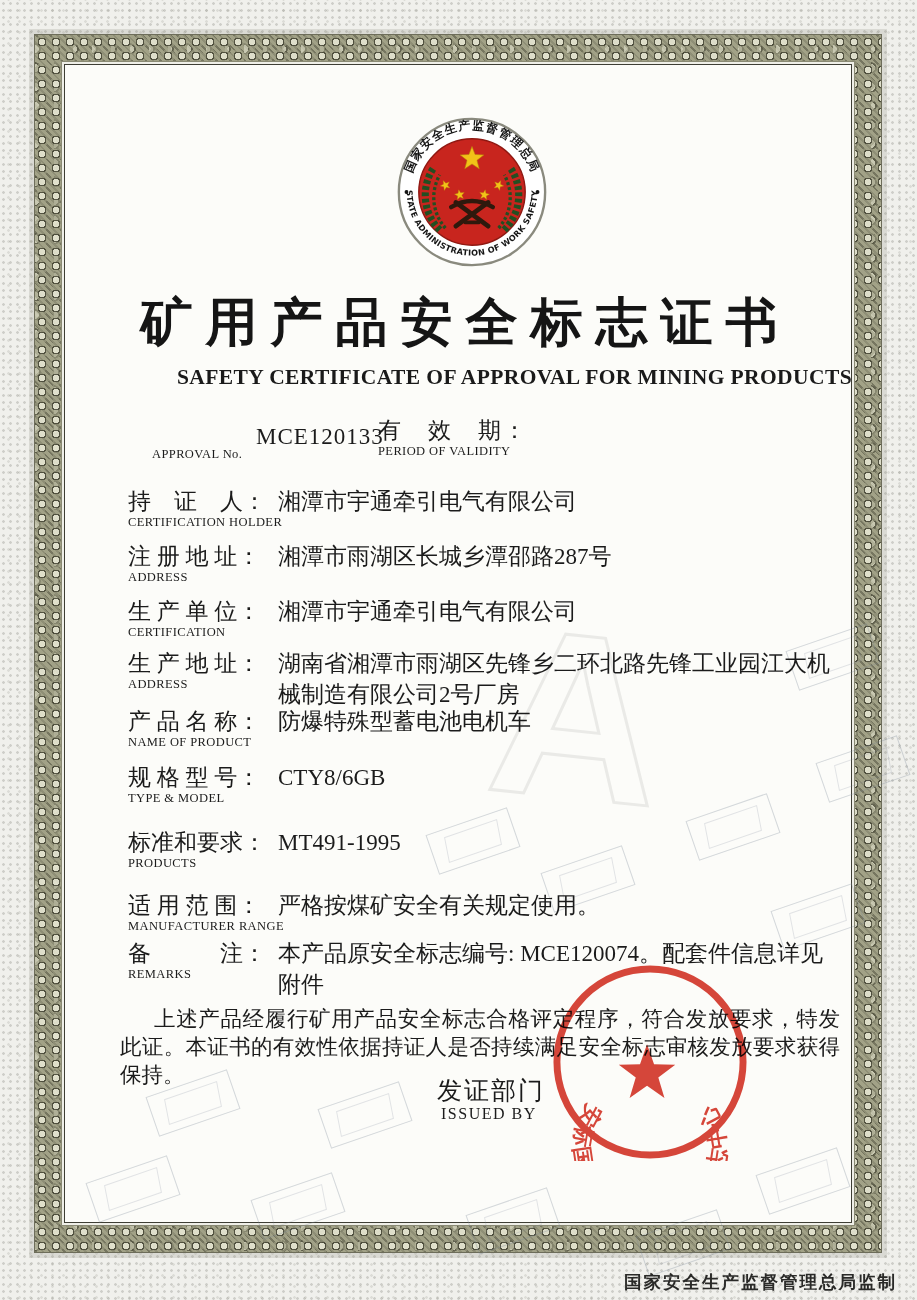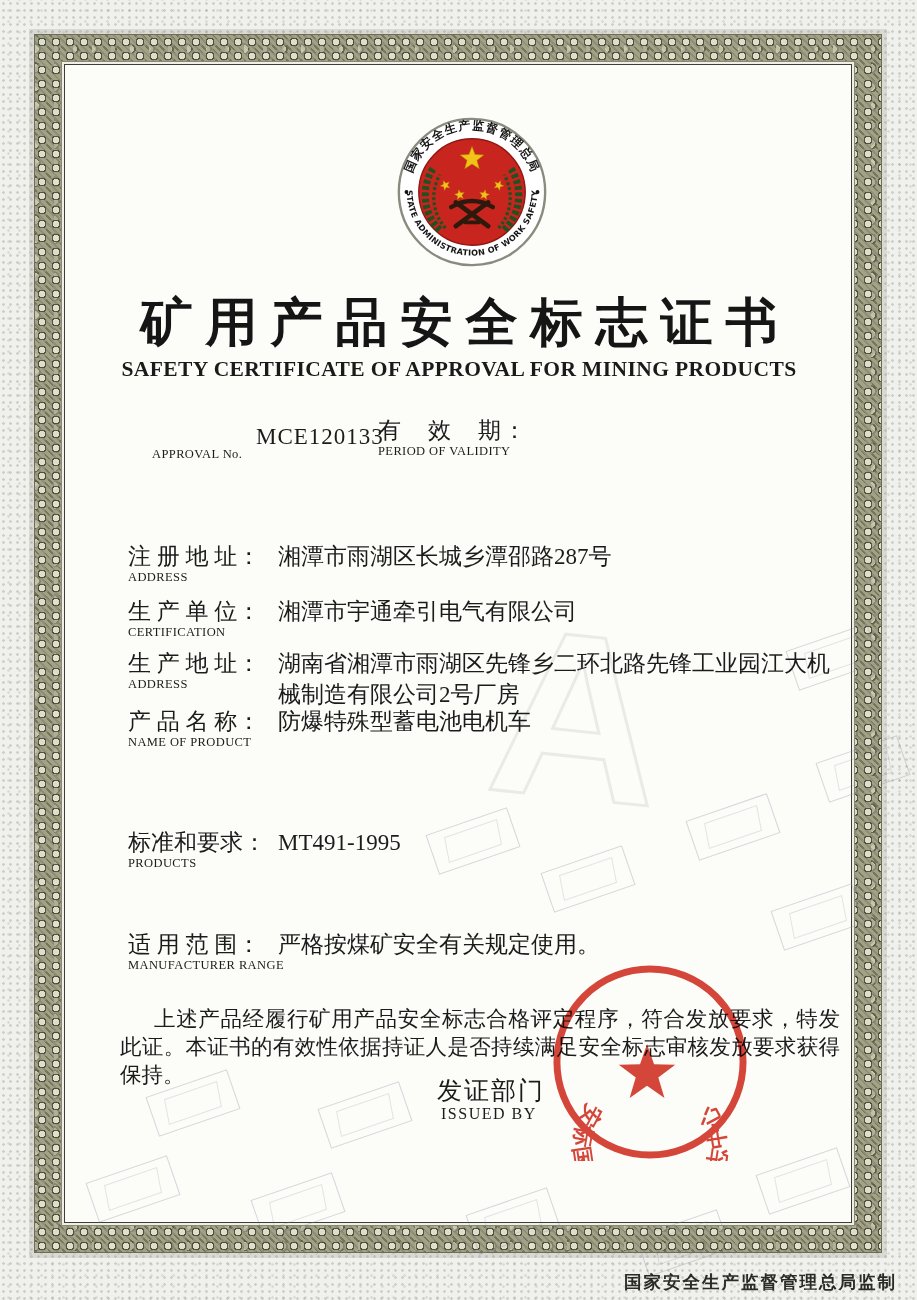--- a/index.html
+++ b/index.html
@@ -48,21 +48,21 @@
   }
   
   .abs { position:absolute; z-index:3; }
   .emblem { left:396px; top:116px; width:152px; height:152px; }
   .title-zh {
     left:66px; top:288px; width:786px; text-align:center;
     font-size:52px; font-weight:bold; letter-spacing:13px; text-indent:13px;
     color:#151515;
   }
   .title-en {
-    left:66px; top:357px; width:786px; text-align:center;
+    left:66px; top:365px; width:786px; text-align:right;
     font-size:21.5px; font-weight:bold; letter-spacing:.4px; color:#1a1a1a;
   }
   .zh { font-size:23px; }
   .en-sub { font-family:"Liberation Serif","DejaVu Serif",serif; font-size:12.5px; letter-spacing:.4px; }
   .meta-approval-label { left:152px; top:418px; }
   .meta-approval-en    { left:152px; top:447px; }
   .meta-approval-value { left:256px; top:424px; font-size:23px; letter-spacing:1px; }
   .meta-validity-label { left:378px; top:415px; }
   .meta-validity-en    { left:378px; top:444px; }
   .meta-validity-value { left:585px; top:421px; font-size:23px; letter-spacing:.5px; }
@@ -144,43 +144,55 @@
   </svg>
 
   <div class="abs title-zh">矿用产品安全标志证书</div>
   <div class="abs title-en">SAFETY CERTIFICATE OF APPROVAL FOR MINING PRODUCTS</div>
 
   <div class="abs en-sub meta-approval-en">APPROVAL No.</div>
   <div class="abs meta-approval-value">MCE120133</div>
   <div class="abs zh meta-validity-label" style="letter-spacing:2px;">有　效　期：</div>
   <div class="abs en-sub meta-validity-en">PERIOD OF VALIDITY</div>
 
+  <div class="abs field" style="top:486px;">
+    <span class="f-label">持　证　人：</span><span class="f-value">湘潭市宇通牵引电气有限公司</span>
+    <div class="f-en en-sub">CERTIFICATION HOLDER</div>
+  </div>
   <div class="abs field" style="top:541px;">
     <span class="f-label">注 册 地 址：</span><span class="f-value">湘潭市雨湖区长城乡潭邵路287号</span>
     <div class="f-en en-sub">ADDRESS</div>
   </div>
   <div class="abs field" style="top:596px;">
     <span class="f-label">生 产 单 位：</span><span class="f-value">湘潭市宇通牵引电气有限公司</span>
     <div class="f-en en-sub">CERTIFICATION</div>
   </div>
   <div class="abs field" style="top:648px;text-decoration:underline;">
     <span class="f-label">生 产 地 址：</span><span class="f-value">湖南省湘潭市雨湖区先锋乡二环北路先锋工业园江大机械制造有限公司2号厂房</span>
     <div class="f-en en-sub">ADDRESS</div>
   </div>
   <div class="abs field" style="top:706px;">
     <span class="f-label">产 品 名 称：</span><span class="f-value">防爆特殊型蓄电池电机车</span>
     <div class="f-en en-sub">NAME OF PRODUCT</div>
   </div>
+  <div class="abs field" style="top:762px;">
+    <span class="f-label">规 格 型 号：</span><span class="f-value">CTY8/6GB</span>
+    <div class="f-en en-sub">TYPE &amp; MODEL</div>
+  </div>
   <div class="abs field" style="top:827px;">
     <span class="f-label">标准和要求：</span><span class="f-value">MT491-1995</span>
     <div class="f-en en-sub">PRODUCTS</div>
   </div>
-  <div class="abs field" style="top:929px;">
+  <div class="abs field" style="top:890px;">
     <span class="f-label">适 用 范 围：</span><span class="f-value">严格按煤矿安全有关规定使用。</span>
     <div class="f-en en-sub">MANUFACTURER RANGE</div>
+  </div>
+  <div class="abs field" style="top:938px;">
+    <span class="f-label">备　　　注：</span><span class="f-value">本产品原安全标志编号: MCE120074。配套件信息详见附件</span>
+    <div class="f-en en-sub">REMARKS</div>
   </div>
 
   <div class="abs statement">上述产品经履行矿用产品安全标志合格评定程序，符合发放要求，特发此证。本证书的有效性依据持证人是否持续满足安全标志审核发放要求获得保持。</div>
 
   <div class="abs issued-label">发证部门</div>
   <div class="abs issued-en en-sub" style="font-size:16px;">ISSUED BY</div>
 
   <svg class="abs seal" viewBox="0 0 200 200">
     <defs>
       <path id="sealArc" d="M 37.7,143.6 A 76 76 0 1 0 162.3,143.6" fill="none"></path>

